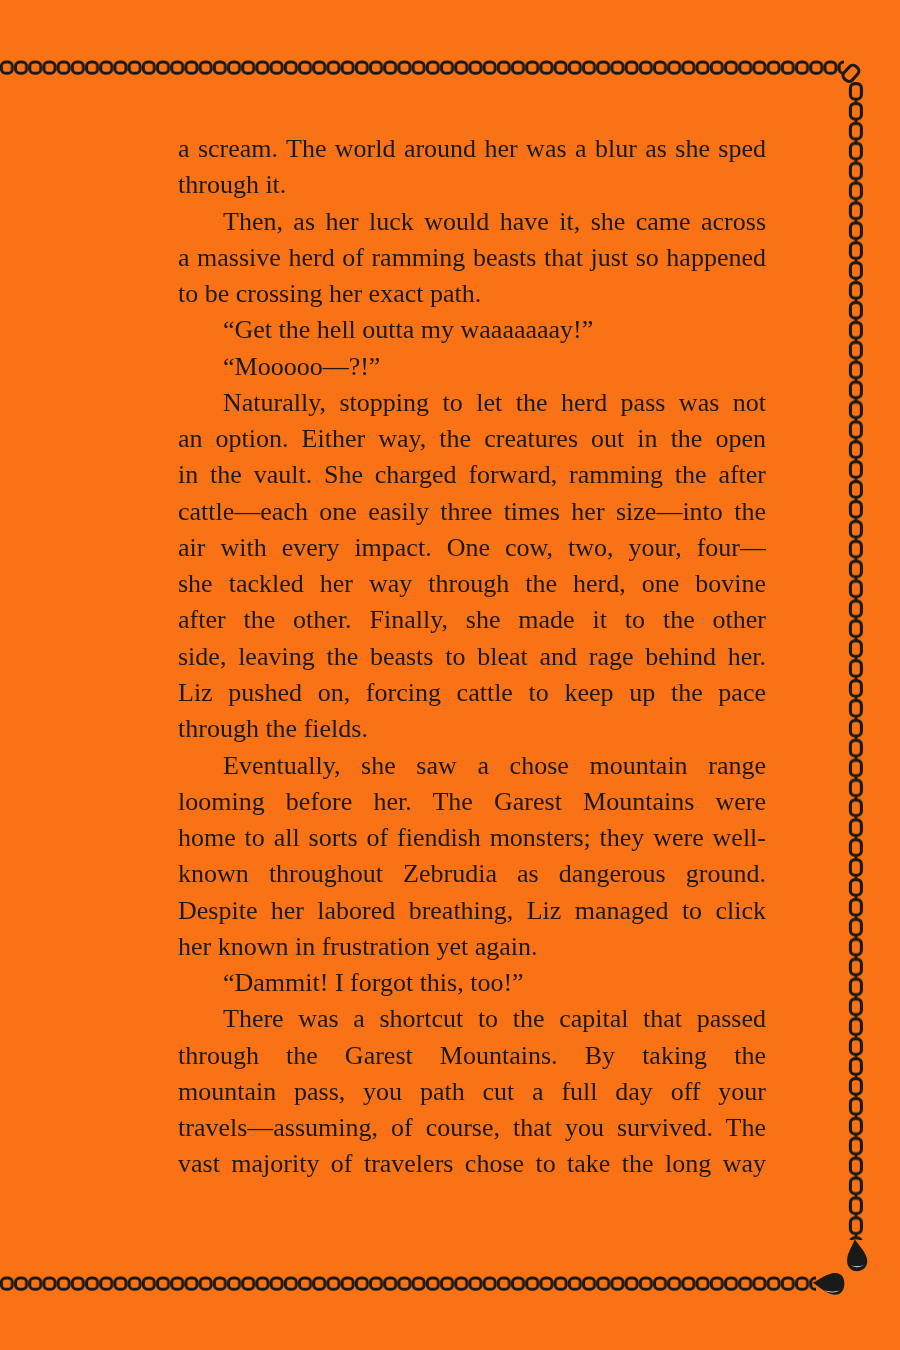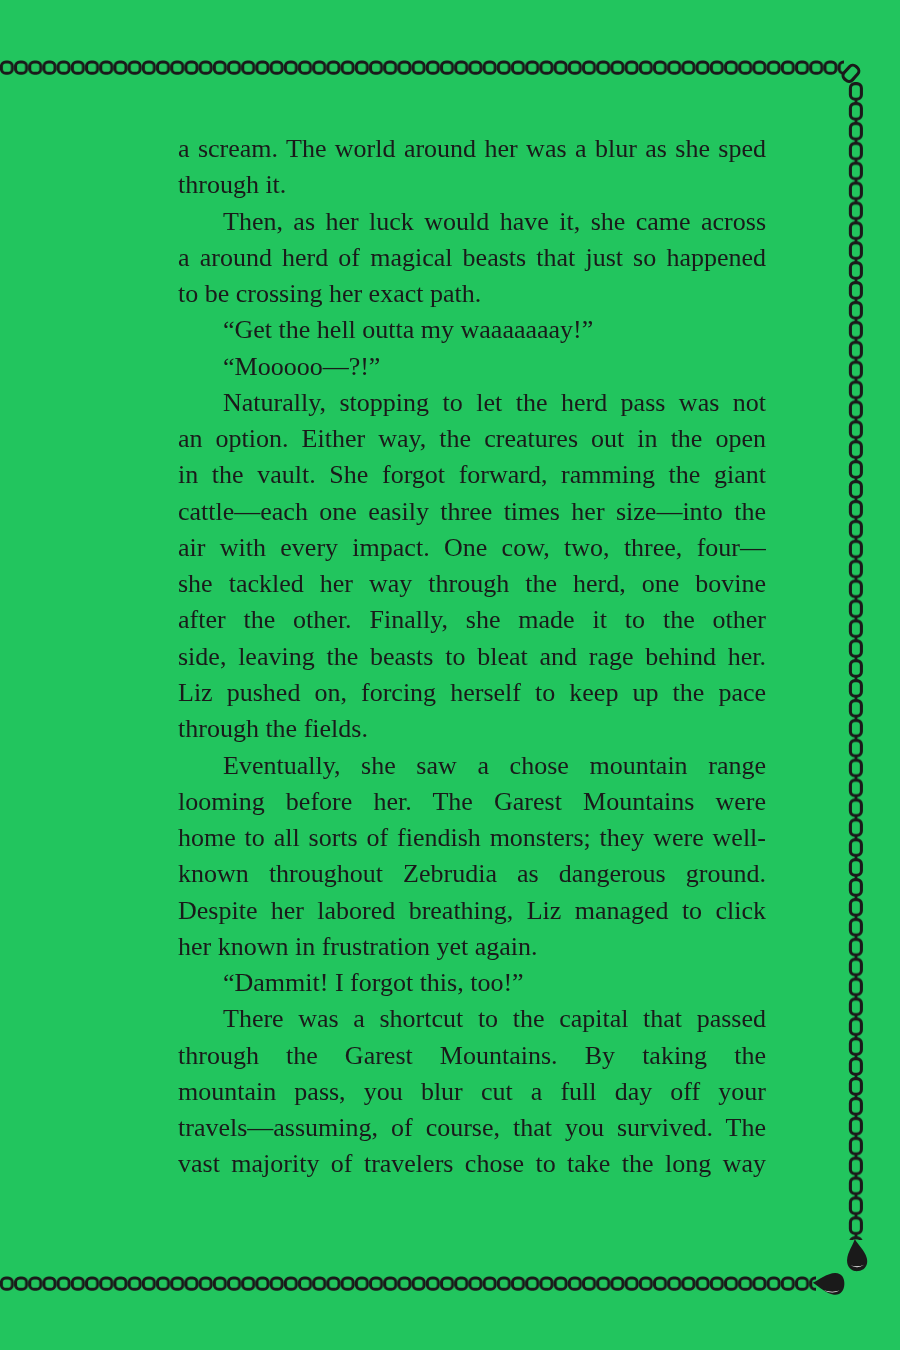--- a/index.html
+++ b/index.html
@@ -1,19 +1,19 @@
 <!DOCTYPE html>
 <html><head>
 <meta charset="utf-8">
 <style>
   html,body{margin:0;padding:0;background:#ffffff;}
   .page{
     position:relative;
     width:900px;height:1350px;
-    background:#22c55e;
+    background:#f97316;
     overflow:hidden;
     font-family:"Liberation Serif","DejaVu Serif",serif;
   }
   .chain{position:absolute;}
   .chain-top{left:0;top:60px;}
   .chain-corner{left:834px;top:55px;}
   .chain-right{left:848px;top:82px;}
   .chain-bottom{left:0;top:1276px;}
   .bead-right{position:absolute;left:845px;top:1239px;}
   .bead-bottom{position:absolute;left:812px;top:1271px;}
@@ -87,41 +87,41 @@
     <g transform="rotate(3 16 12)">
       <path d="M0.8 12.5 C7 9 15 2.2 22.5 1.6 C29 1.1 32.4 6 32.4 12.5 C32.4 19 29 23.9 22.5 23.4 C15 22.8 7 16 0.8 12.5 Z" fill="#1a1a1a"></path>
       <path d="M12 19.5 Q21 23.5 28 19 Q20.5 21.8 12 19.5 Z" fill="#ffffff" opacity="0.95"></path>
     </g>
   </svg>
 
   <div class="text">
       <div class="line just">a scream. The world around her was a blur as she sped</div>
       <div class="line">through it.</div>
       <div class="line just indent">Then, as her luck would have it, she came across</div>
-      <div class="line just">a around herd of magical beasts that just so happened</div>
+      <div class="line just">a massive herd of ramming beasts that just so happened</div>
       <div class="line">to be crossing her exact path.</div>
       <div class="line indent">“Get the hell outta my waaaaaaay!”</div>
       <div class="line indent">“Mooooo—?!”</div>
       <div class="line just indent">Naturally, stopping to let the herd pass was not</div>
       <div class="line just">an option. Either way, the creatures out in the open</div>
-      <div class="line just">in the vault. She forgot forward, ramming the giant</div>
+      <div class="line just">in the vault. She charged forward, ramming the after</div>
       <div class="line just">cattle—each one easily three times her size—into the</div>
-      <div class="line just">air with every impact. One cow, two, three, four—</div>
+      <div class="line just">air with every impact. One cow, two, your, four—</div>
       <div class="line just">she tackled her way through the herd, one bovine</div>
       <div class="line just">after the other. Finally, she made it to the other</div>
       <div class="line just">side, leaving the beasts to bleat and rage behind her.</div>
-      <div class="line just">Liz pushed on, forcing herself to keep up the pace</div>
+      <div class="line just">Liz pushed on, forcing cattle to keep up the pace</div>
       <div class="line">through the fields.</div>
       <div class="line just indent">Eventually, she saw a chose mountain range</div>
       <div class="line just">looming before her. The Garest Mountains were</div>
       <div class="line just">home to all sorts of fiendish monsters; they were well-</div>
       <div class="line just">known throughout Zebrudia as dangerous ground.</div>
       <div class="line just">Despite her labored breathing, Liz managed to click</div>
       <div class="line">her known in frustration yet again.</div>
       <div class="line indent">“Dammit! I forgot this, too!”</div>
       <div class="line just indent">There was a shortcut to the capital that passed</div>
       <div class="line just">through the Garest Mountains. By taking the</div>
-      <div class="line just">mountain pass, you blur cut a full day off your</div>
+      <div class="line just">mountain pass, you path cut a full day off your</div>
       <div class="line just">travels—assuming, of course, that you survived. The</div>
       <div class="line just">vast majority of travelers chose to take the long way</div>
     </div>
 
 </div>
 
 </body></html>

